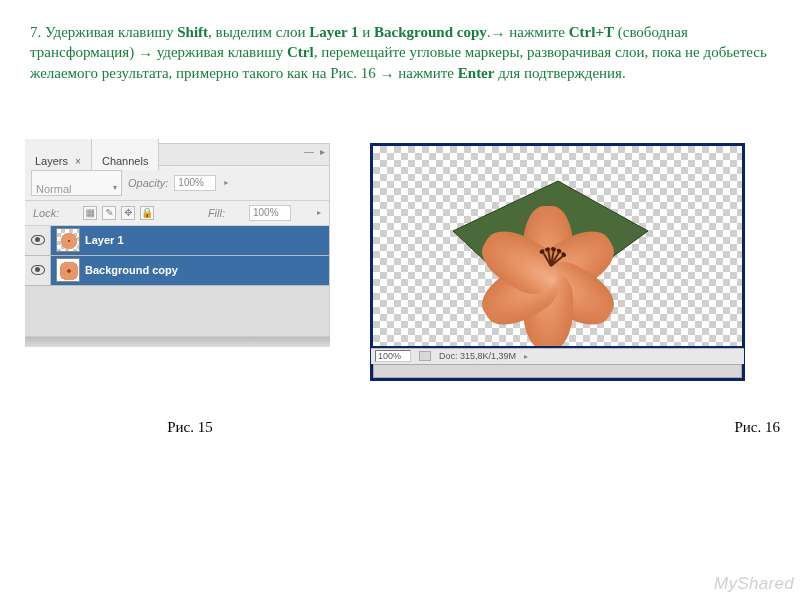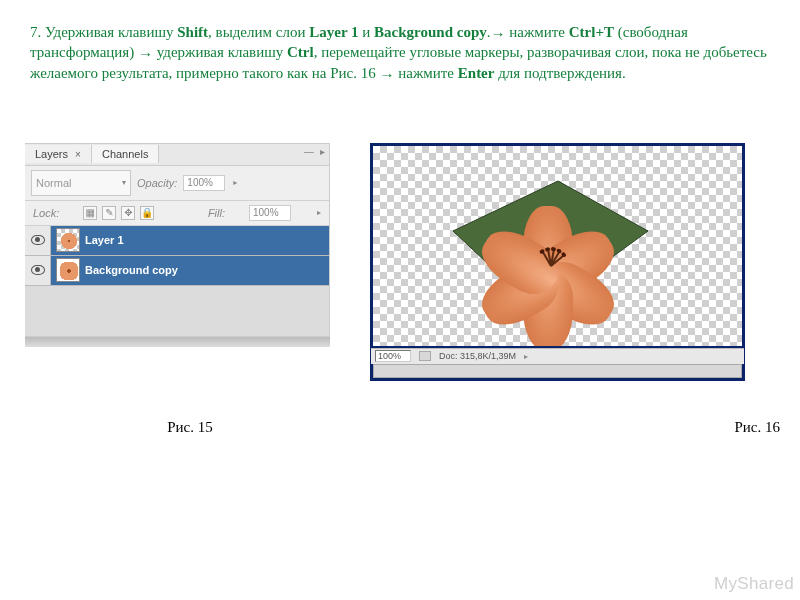--- a/index.html
+++ b/index.html
@@ -38,40 +38,40 @@
   }
   .tabs-row {
     display: flex;
     align-items: center;
     background: #e8e8e8;
     height: 22px;
     position: relative;
     border-bottom: 1px solid #ccc;
   }
   .tab {
-    padding: 3px 10px 3px 10px;
+    padding: 16px 10px 3px 10px;
     background: #f5f5f5;
     border-right: 1px solid #ccc;
     cursor: default;
     font-size: 11px;
   }
   .tab.active { background: #f0f0f0; }
   .tab-close { margin-left: 4px; color: #666; font-size: 10px; }
   .panel-icons { position: absolute; right: 4px; top: 2px; display: flex; gap: 6px; color: #888; font-size: 10px; }
   .options-row {
     display: flex; align-items: center; gap: 6px;
     padding: 4px 6px;
     border-bottom: 1px solid #d0d0d0;
     background: #efefef;
   }
   .blend-select {
-    width: 100px; height: 18px;
+    width: 91px; height: 18px;
     background: #f8f8f8; border: 1px solid #c8c8c8;
     font-size: 11px; color: #999;
-    display: flex; align-items: center; padding: 12px 4px;
+    display: flex; padding: 12px 4px;
     justify-content: space-between;
   }
   .lbl { color: #888; font-size: 11px; font-style: italic; }
   .pct-field {
     width: 42px; height: 16px; border: 1px solid #ccc;
     background: #fff; font-size: 10px; color: #888;
     display: inline-flex; align-items: center; padding: 0 3px;
   }
   .tri { font-size: 8px; color: #888; margin-left: 2px; }
   .lock-row {
@@ -226,20 +226,21 @@
   .cap-left { width: 340px; text-align: center; margin-left: 20px; }
   .cap-right { width: 420px; text-align: right; }
 
   .watermark {
     position: absolute;
     right: 6px; bottom: 6px;
     font-family: Arial, sans-serif;
     font-size: 17px;
     color: #d0d0d0;
     letter-spacing: 0.3px;
+    font-style: italic;
   }
   .chevron { font-size: 8px; color: #888; }
 </style>
 </head>
 <body>
 
 <div class="instructions">
   <span>7.</span><span> Удерживая клавишу </span><strong>Shift</strong><span>, выделим слои </span><strong>Layer 1</strong><span> и </span><strong>Background copy</strong><span>.→ нажмите  </span><strong>Ctrl+T</strong><span> (свободная трансформация) → удерживая клавишу </span><strong>Ctrl</strong><span>, перемещайте угловые маркеры, разворачивая слои, пока не добьетесь желаемого результата, примерно такого как на Рис. 16 → нажмите </span><strong>Enter</strong><span> для подтверждения.</span>
 </div>
 

